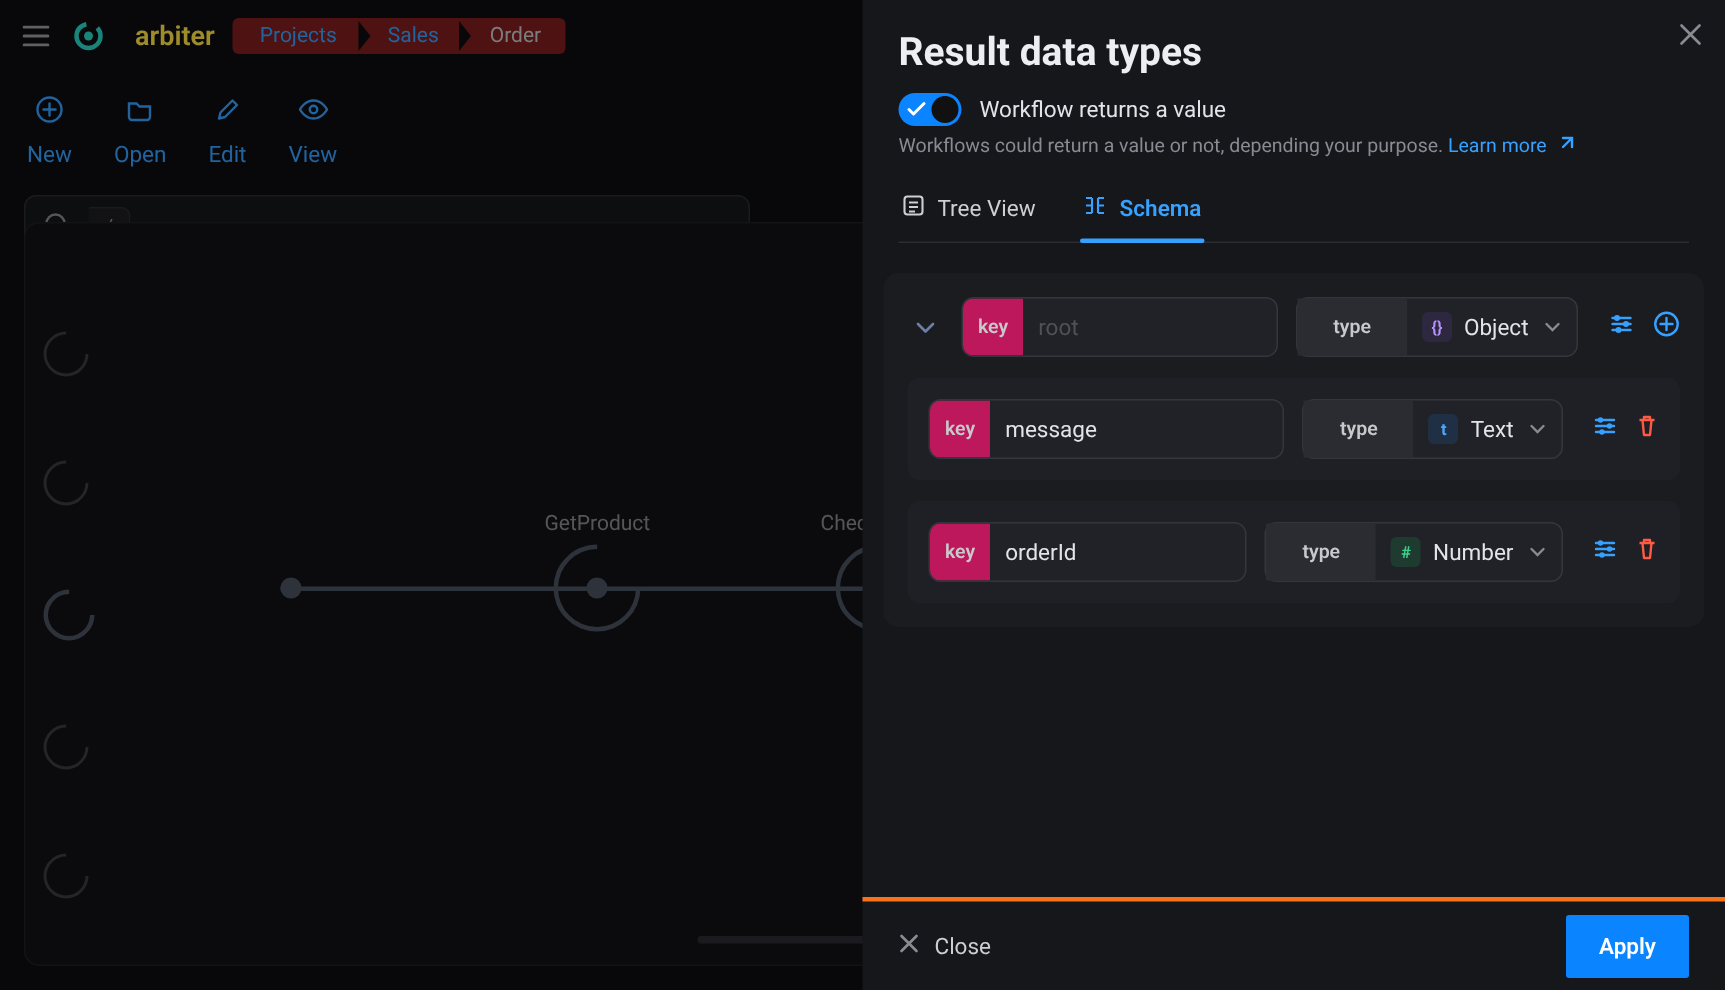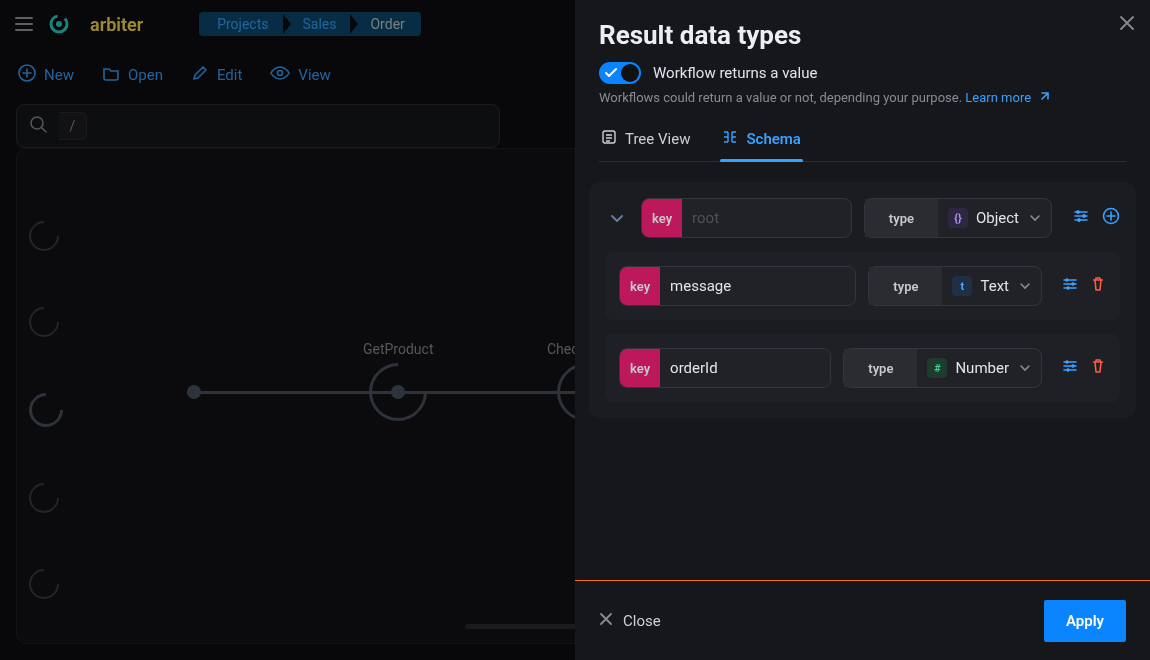--- a/index.html
+++ b/index.html
@@ -3,29 +3,29 @@
 <meta charset="utf-8">
 <style>
   * { box-sizing: border-box; margin: 0; padding: 0; font-family: -apple-system, BlinkMacSystemFont, "Segoe UI", Roboto, sans-serif; }
   html, body { width: 1150px; height: 660px; background: #0e0e11; color: #a7a7ad; overflow: hidden; position: relative; }
 
   .topbar { height: 48px; display: flex; align-items: center; padding: 0 12px; gap: 12px; }
   .hamburger { width: 24px; height: 24px; display:flex; align-items:center; justify-content:center; cursor:pointer; }
   .logo { display:flex; align-items:center; gap:20px; font-weight:600; font-size:18px; color:#fde047; }
   .crumb { position:relative; padding: 4px 16px 4px 18px; font-size:14px; color:#37a1ff; }
   .crumb.last { color:#c9c9cc; }
-  .crumb-wrap { background:#0c4a6e; display:flex; border-radius:4px; padding: 0; margin-left: 44px; }
+  .crumb-wrap { background:#7f1d1d; display:flex; border-radius:4px; padding: 0; }
   .crumb::after {
     content:""; position:absolute; right:-6px; top:2px; width:0; height:0;
     border-top:10px solid transparent; border-bottom:10px solid transparent; border-left:8px solid #0e0e11;
   }
   .crumb:last-child::after { display:none; }
 
   .toolbar { display:flex; gap: 28px; padding: 16px 18px 10px; }
-  .tbtn { display:flex; align-items:center; gap:8px; color:#37a1ff; font-size:15px; cursor:pointer; }
+  .tbtn { display:flex; align-items:center; gap:8px; color:#37a1ff; font-size:15px; cursor:pointer;flex-direction:column; }
   .tbtn svg { stroke:#37a1ff; }
 
   .searchbar { margin: 8px 16px 12px; width: 484px; height:44px; background:#16171b; border:1px solid #2c2d33; border-radius:8px; display:flex; align-items:center; padding:0 12px; gap:12px; }
   .searchbar input { flex:1; background:transparent; border:none; outline:none; color:#cfcfd3; font-size:15px; }
   .slashkey { width:28px; height:28px; border:1px solid #2c2d33; border-left:none; border-radius:0 6px 6px 0; margin-right:-12px; display:flex; align-items:center; justify-content:center; color:#8a8a92; font-size:14px; background:#1d1e23; }
 
   .canvas { position:absolute; left:16px; top:148px; right:16px; bottom:16px; background:#121317; border-radius:10px; overflow:hidden; border:1px solid #1f2025; }
   .gutter { position:absolute; left:12px; top:72px; display:flex; flex-direction:column; gap:56px; }
   .ocircle { width:30px; height:30px; border:2px solid #3a3c42; border-radius:50%; border-top-color:transparent; border-bottom-color:#3a3c42; transform:rotate(45deg); }
   .active-row .ocircle.big { width:34px; height:34px; border-width:3px; border-color:#4b5360; border-top-color:transparent; }
@@ -74,21 +74,21 @@
   .kv-type .chev { padding:0 10px; }
 
   .badge-object { background:#2d2740; color:#b493ff; }
   .badge-text   { background:#1f2f44; color:#4aa8ff; }
   .badge-number { background:#1f3a2e; color:#3ecf8e; }
 
   .row-actions { display:flex; align-items:center; gap:12px; margin-left:8px; }
 
   .child-card { background:#1e2025; border-radius:8px; padding:14px; margin-top:14px; display:flex; align-items:center; gap:12px; }
 
-  .panel-footer { height:80px; border-top:1px solid #f97316; display:flex; align-items:center; justify-content:space-between; padding:0 24px;margin-top:48px; }
+  .panel-footer { height:62px; border-top:3px solid #f97316; display:flex; align-items:center; justify-content:space-between; padding:0 24px;margin-top:48px; }
   .close-link { display:flex; align-items:center; gap:10px; color:#cfcfd3; font-size:15px; cursor:pointer; }
   .apply-btn { background:#0a84ff; color:#fff; font-size:15px; font-weight:600; border:none; border-radius:2px; padding: 12px 22px; cursor:pointer; }
 
   .icon-blue svg { stroke:#37a1ff; }
   .icon-red svg { stroke:#ff5a44; }
   .icon-dim svg { stroke:#8a8a92; }
 </style>
 </head>
 <body>
 

